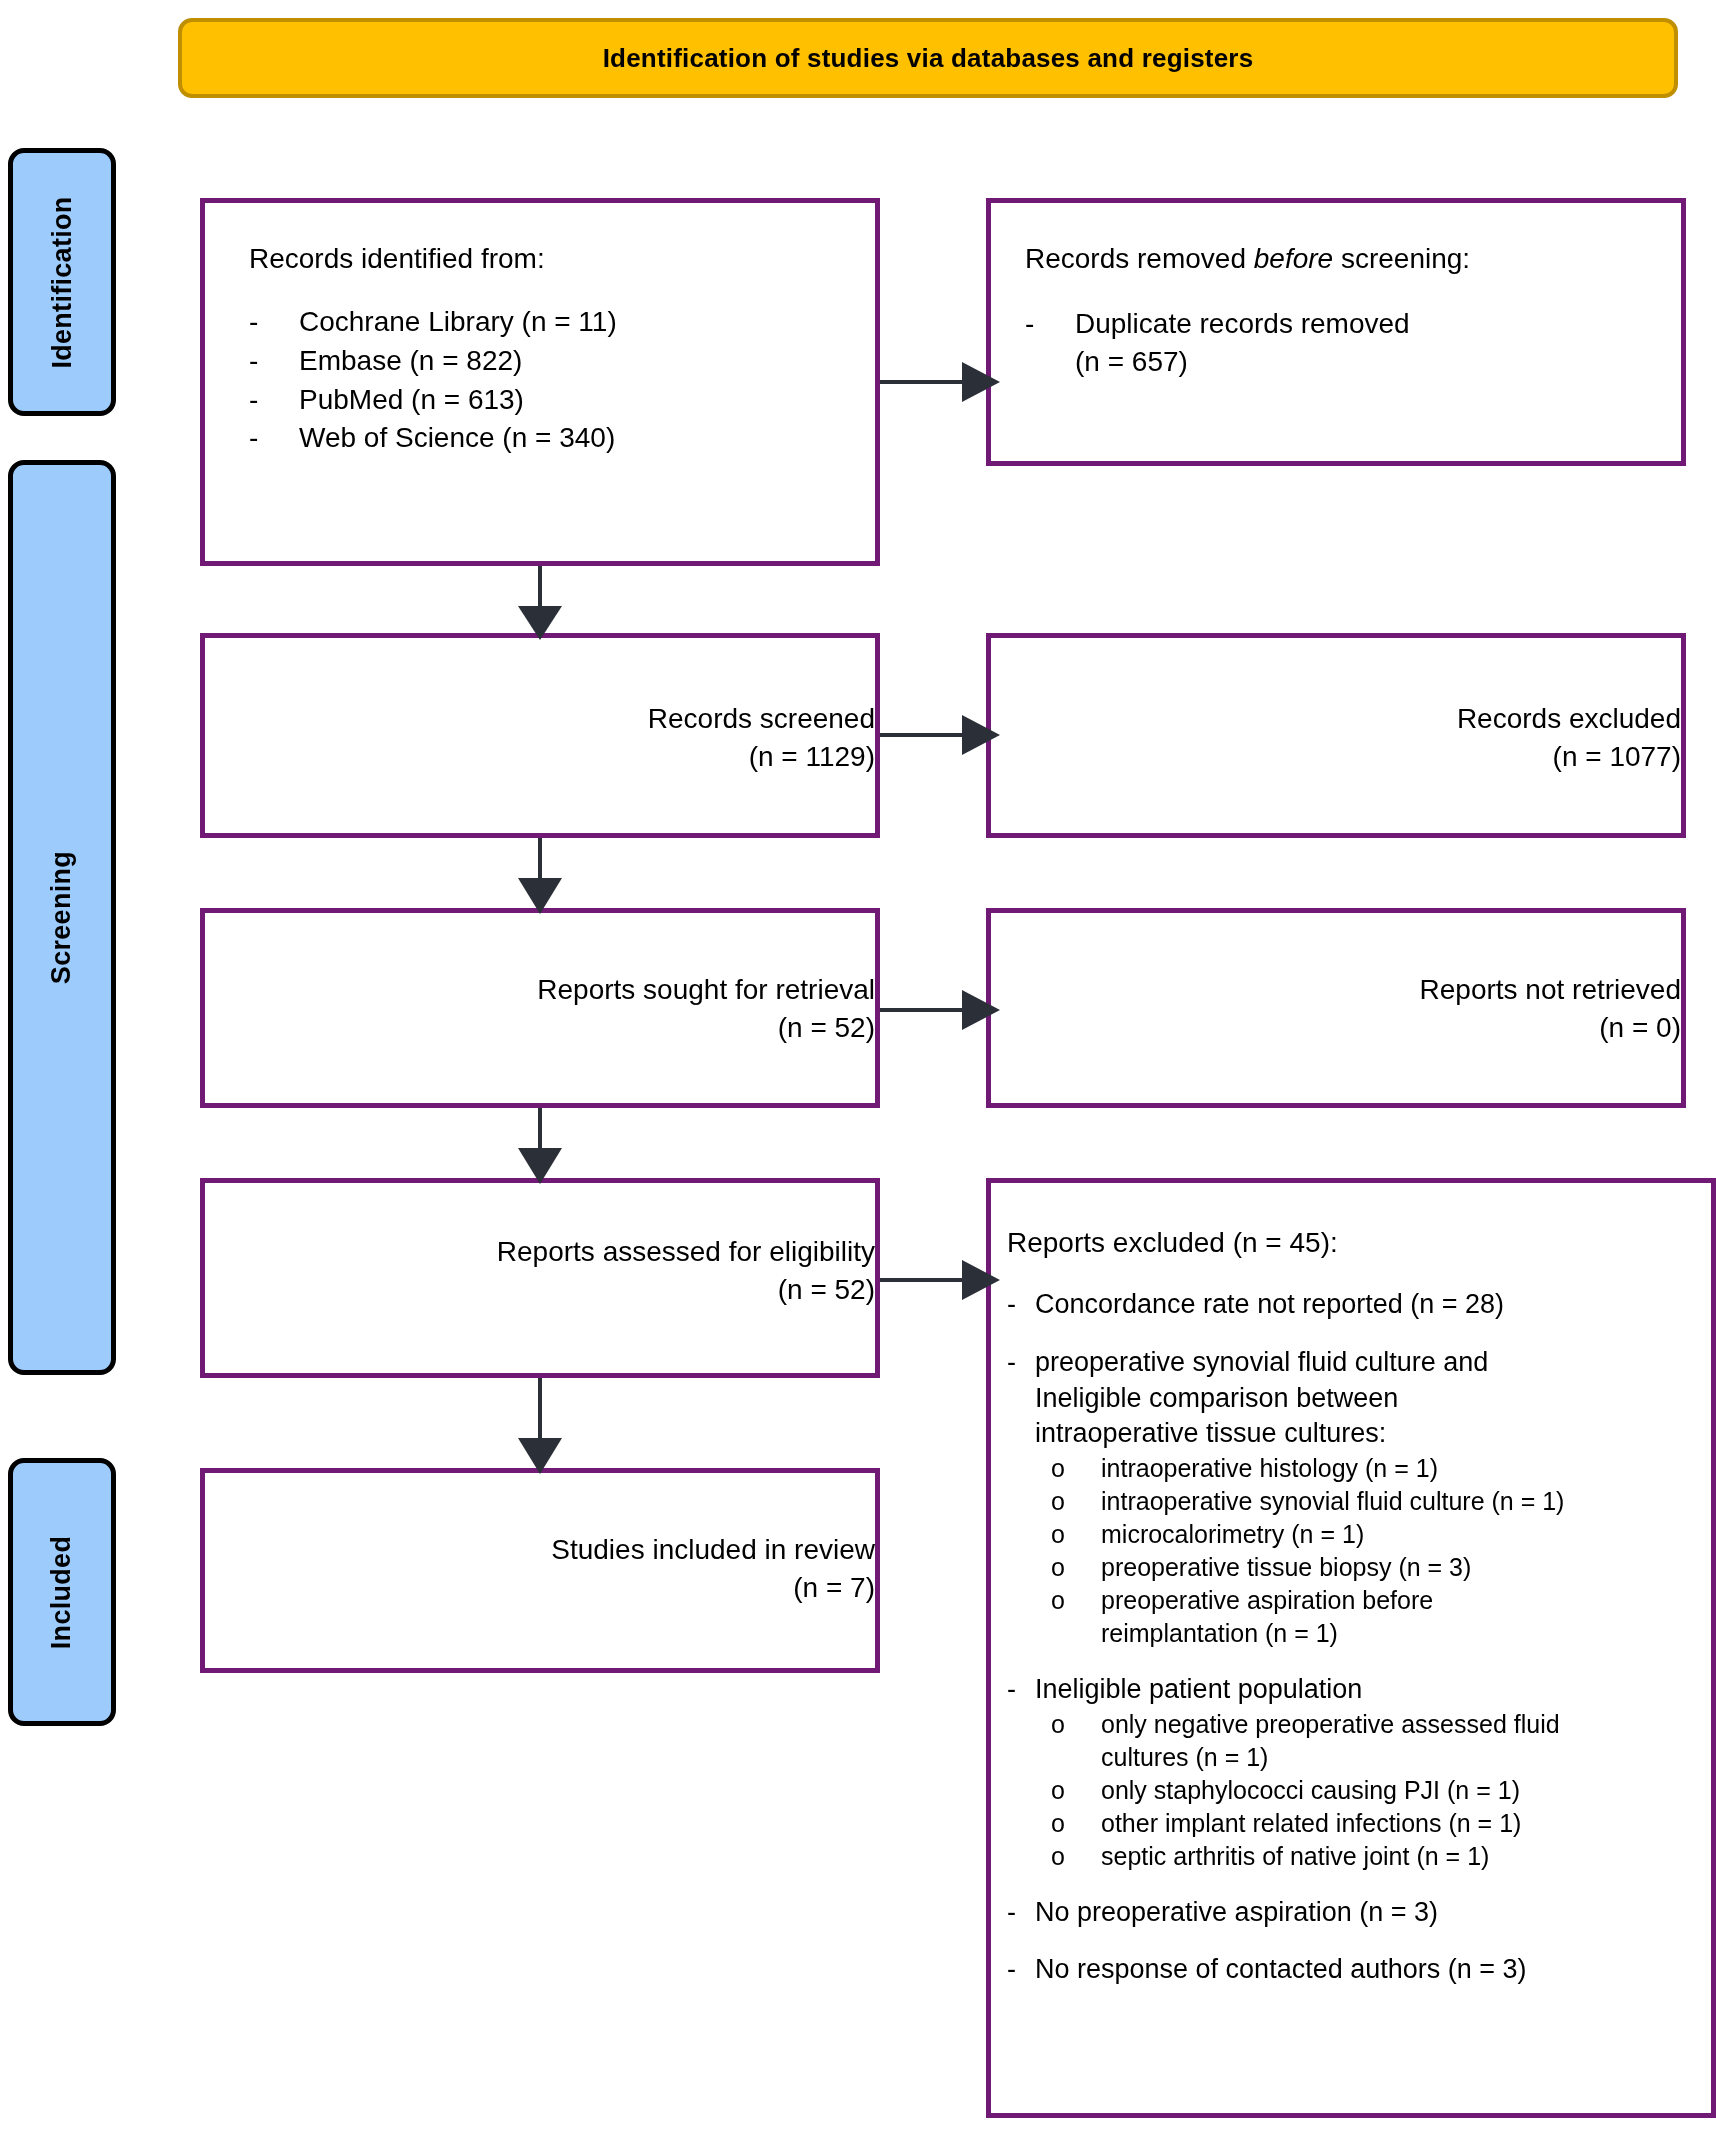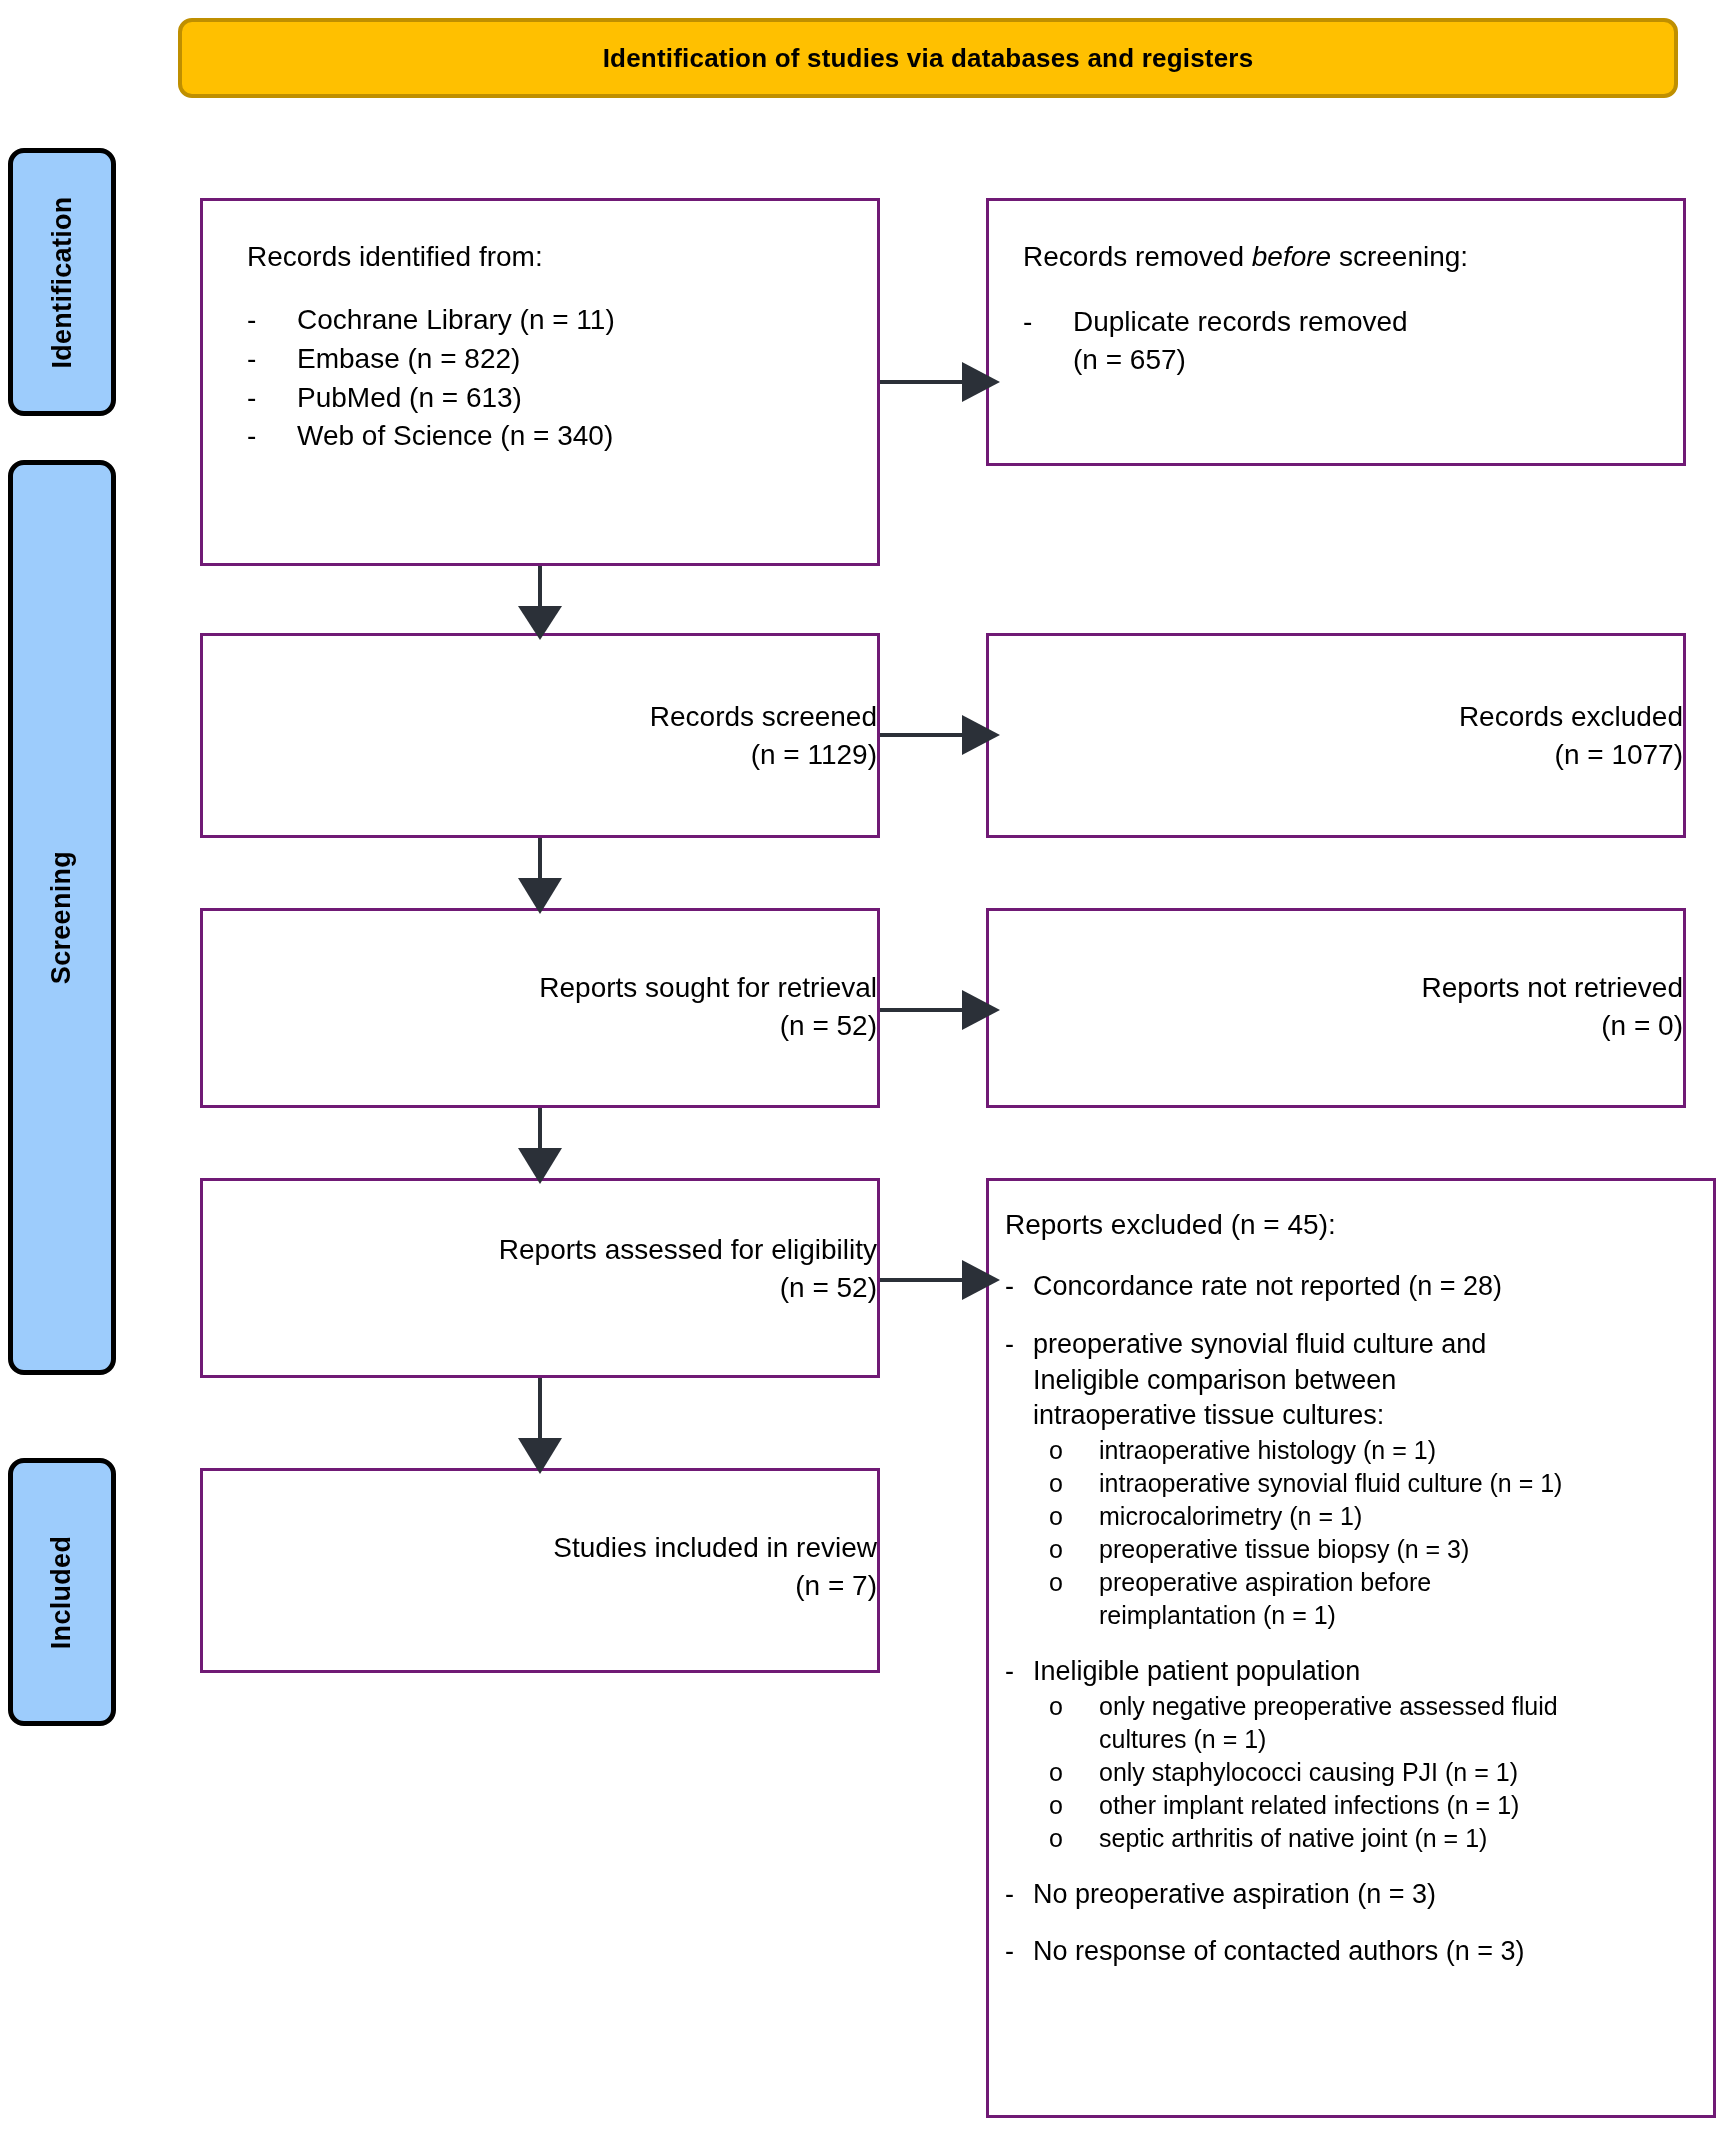--- a/index.html
+++ b/index.html
@@ -63,21 +63,21 @@
     letter-spacing: 0.3px;
   }
   #stage-identification { top: 148px;  height: 268px; }
   #stage-screening      { top: 460px;  height: 915px; }
   #stage-included       { top: 1458px; height: 268px; }
 
   
   .box {
     position: absolute;
     background: #ffffff;
-    border: 3px solid #701a75;
+    border: 5px solid #701a75;
     box-sizing: border-box;
   }
   .center-text {
     position: absolute;
     left: 8px;
     right: 0;
     text-align: right;
     font-size: 28px;
     line-height: 1.34;
     padding-left: 28px;
@@ -127,21 +127,21 @@
   #box-identified .pad { padding: 38px 0 0 44px; }
   #box-identified .sub { margin-top: 26px; }
   #box-identified .bullet-row { line-height: 1.38; }
 
   
   #box-removed .pad { padding: 38px 34px 0 34px; }
   #box-removed .sub { margin-top: 28px; }
 
   
   #box-repexcl .pad { padding: 26px 18px 0 16px; }
-  #box-repexcl .heading-line { margin-bottom: 26px; }
+  #box-repexcl .heading-line { margin-bottom: 26px; margin-top: 16px; }
   #box-repexcl .lvl1 { font-size: 27px; line-height: 1.32; }
   #box-repexcl .lvl2 { font-size: 25px; line-height: 1.32; }
   #box-repexcl .gap { height: 22px; }
   #box-repexcl .lvl2-wrap { padding-left: 44px; }
 
   
   #arrows {
     position: absolute;
     left: 0;
     top: 0;

